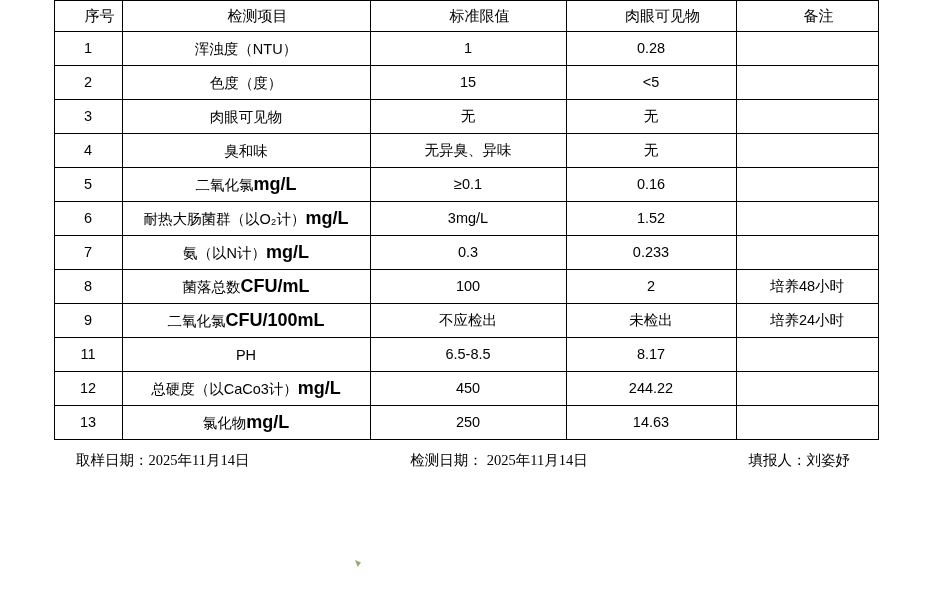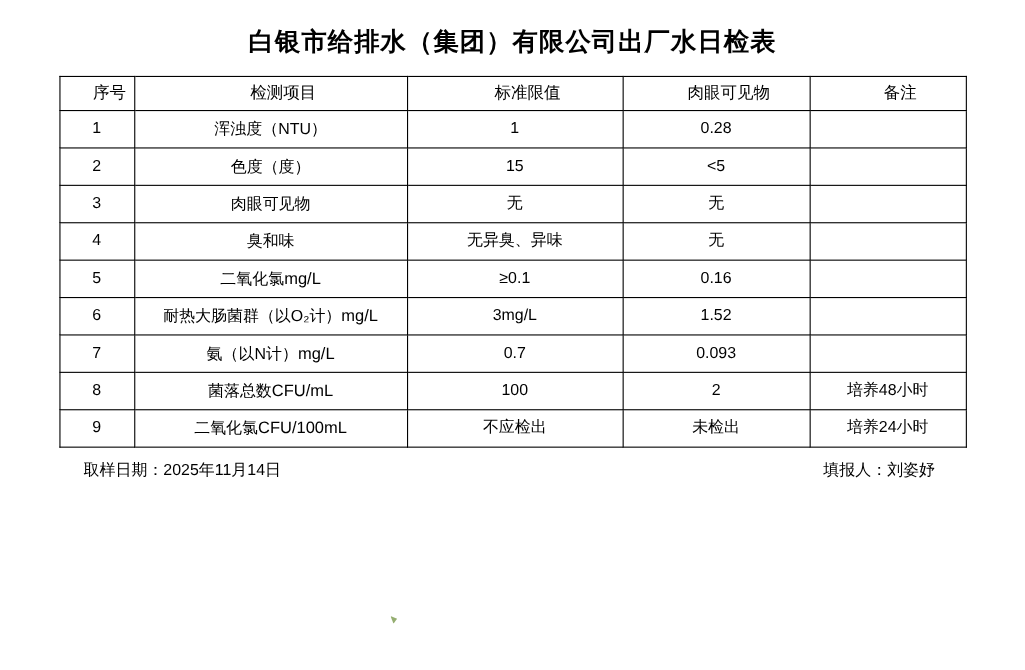--- a/index.html
+++ b/index.html
@@ -50,30 +50,31 @@
     font-size: 15px;
     padding-left: 25px;
   }
   .col-no    { width: 68px; }
   .col-item  { width: 248px; }
   .col-limit { width: 196px; }
   .col-res   { width: 170px; }
   .col-note  { width: 142px; }
 
   .unit {
-    font-size: 15px;
+    font-size: 18px;
+    font-weight: bold;
   }
   .footer {
     margin: 0 auto;
     width: 824px;
     display: flex;
     justify-content: space-between;
     align-items: flex-start;
     font-size: 14.5px;
-    font-family: Liberation Sans, sans-serif;
+    font-family: Liberation Serif, serif;
     padding-top: 11px;
     box-sizing: border-box;
     padding-left: 22px;
     padding-right: 28px;
   }
   .footer > div {
     white-space: nowrap;
   }
   .footer .gap {
     display: inline-block;
@@ -88,21 +89,20 @@
     background: #7a9a4e;
     opacity: 0.8;
     clip-path: polygon(0 0, 100% 35%, 45% 100%);
   }
 </style>
 </head>
 <body>
 
 <div class="page">
 
-  <div class="title">白银市给排水（集团）有限公司出厂水日检表</div>
 
   <table class="report">
     <colgroup>
       <col class="col-no">
       <col class="col-item">
       <col class="col-limit">
       <col class="col-res">
       <col class="col-note">
     </colgroup>
     <tbody>
@@ -158,51 +158,75 @@
         <td>6</td>
         <td><span>耐热大肠菌群（以O₂计）</span><span class="unit">mg/L</span></td>
         <td>3mg/L</td>
         <td>1.52</td>
         <td></td>
       </tr>
 
       <tr>
         <td>7</td>
         <td><span>氨（以N计）</span><span class="unit">mg/L</span></td>
-        <td>0.7</td>
-        <td>0.093</td>
+        <td>0.3</td>
+        <td>0.233</td>
         <td></td>
       </tr>
 
       <tr>
         <td>8</td>
         <td><span>菌落总数</span><span class="unit">CFU/mL</span></td>
         <td>100</td>
         <td>2</td>
         <td>培养48小时</td>
       </tr>
 
       <tr>
         <td>9</td>
         <td><span>二氧化氯</span><span class="unit">CFU/100mL</span></td>
         <td>不应检出</td>
         <td>未检出</td>
         <td>培养24小时</td>
       </tr>
 
 
-
-
+      <tr>
+        <td>11</td>
+        <td><span>PH</span><span class="unit"></span></td>
+        <td>6.5-8.5</td>
+        <td>8.17</td>
+        <td></td>
+      </tr>
+
+      <tr>
+        <td>12</td>
+        <td><span>总硬度（以CaCo3计）</span><span class="unit">mg/L</span></td>
+        <td>450</td>
+        <td>244.22</td>
+        <td></td>
+      </tr>
+
+      <tr>
+        <td>13</td>
+        <td><span>氯化物</span><span class="unit">mg/L</span></td>
+        <td>250</td>
+        <td>14.63</td>
+        <td></td>
+      </tr>
 
     </tbody>
   </table>
 
   <div class="footer">
     <div>
       <span>取样日期：</span><span>2025年11月14日</span>
     </div>
     <div>
+      <span>检测日期：</span><span class="gap"></span><span>2025年11月14日</span>
+    </div>
+    <div>
       <span>填报人：</span><span>刘姿妤</span>
     </div>
   </div>
 
   <div class="speck"></div>
 </div>
 
 </body></html>

